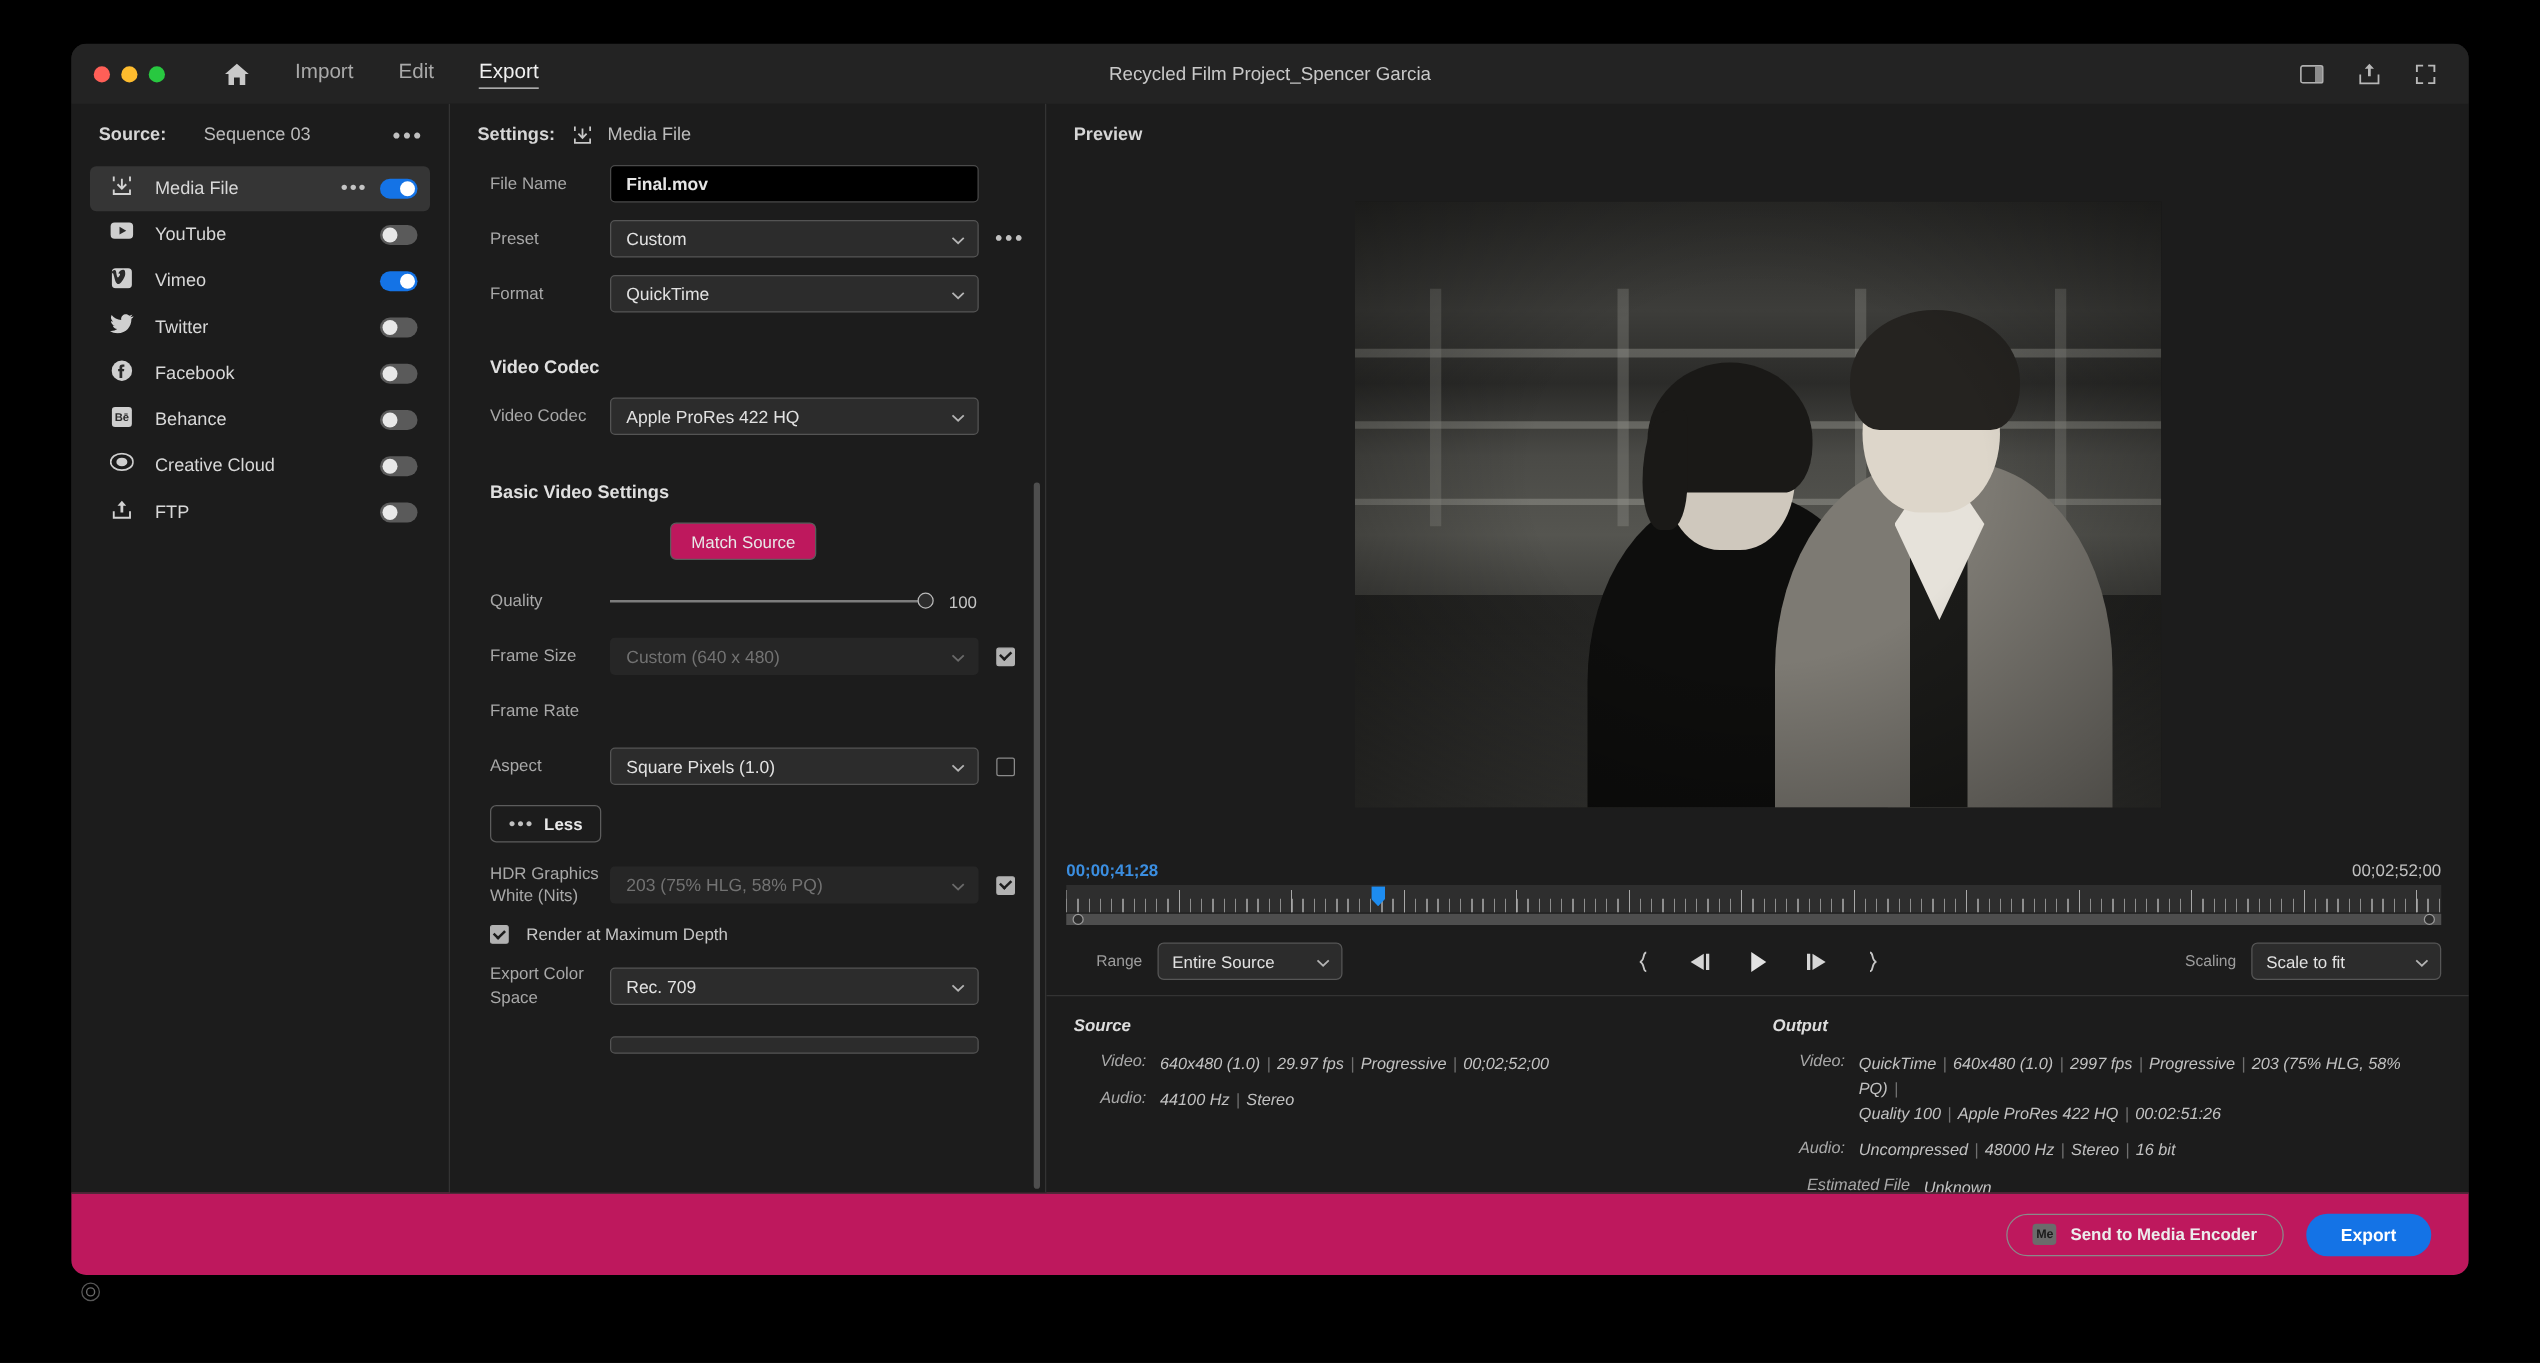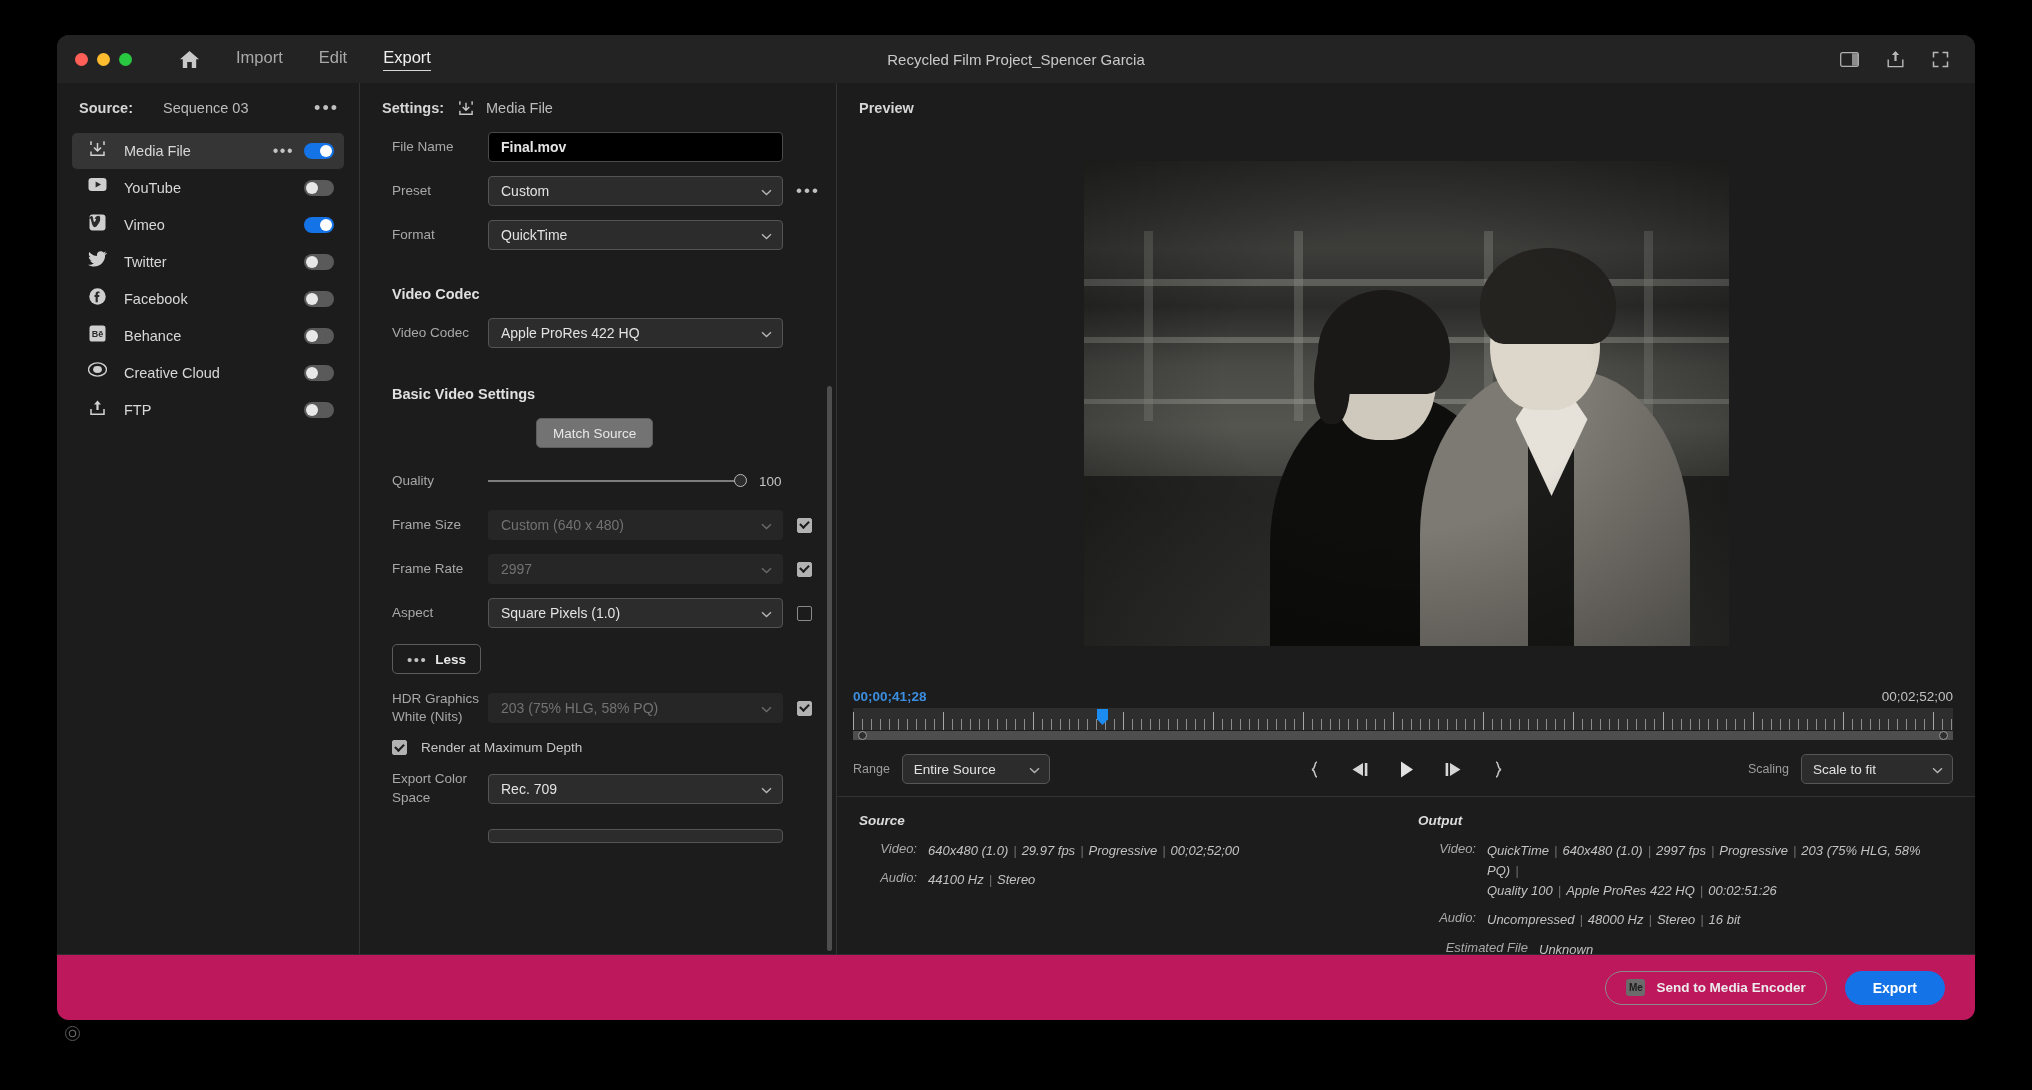--- a/index.html
+++ b/index.html
@@ -210,21 +210,21 @@
     font-size: 14.5px; font-weight: bold; color: #e0e0e0;
     padding: 6px 0 16px 32px;
   }
   .section-title.clipped {
     padding-top: 0; margin-top: -4px;
   }
   .match-row { display: flex; padding: 0 22px 0 32px; margin-bottom: 18px; }
   .match-btn {
     margin-left: 144px;
     height: 30px; padding: 0 16px;
-    background: #737373; border: 1px solid #5c5c5c;
+    background: #be185d; border: 1px solid #5c5c5c;
     border-radius: 5px; color: #e8e8e8; font-size: 13.5px;
     cursor: pointer;
     font-family: "Liberation Sans", sans-serif;
   }
   .slider-wrap {
     display: flex; align-items: center; flex: 1;
   }
   .slider-track {
     width: 252px; height: 2px; background: #7d7d7d;
     position: relative;
@@ -352,21 +352,21 @@
   .scrub-h {
     position: absolute; width: 9px; height: 9px;
     border-radius: 50%; background: #2e2e2e; border: 1px solid #9a9a9a;
     cursor: pointer;
   }
   .transport {
     display: flex; align-items: center;
     padding: 14px 22px 12px 16px; flex: 0 0 auto;
     position: relative;
   }
-  .range-lbl { font-size: 12.5px; color: #9d9d9d; margin-right: 12px; }
+  .range-lbl { font-size: 12.5px; color: #9d9d9d; margin-right: 12px; margin-left: 24px; }
   .range-sel {
     width: 148px; height: 30px;
     background: #2c2c2c; border: 1px solid #565656; border-radius: 5px;
     color: #e2e2e2; font-size: 13.5px;
     display: flex; align-items: center; padding: 0 11px;
     cursor: pointer; position: relative;
   }
   .tctrls {
     position: absolute; left: 0; right: 0;
     display: flex; justify-content: center; align-items: center; gap: 28px;
@@ -680,31 +680,20 @@
                     <path d="M1 1.3 L5.5 5.6 L10 1.3" fill="none" stroke="currentColor" stroke-width="1.4"></path>
                   </svg>
               </span>
             </div>
             <span class="chk checked"></span>
           </div>
         </div>
 
         <div class="frow">
           <div class="flabel">Frame Rate</div>
-          <div class="fctrl">
-            <div class="select disabled">
-              <span>2997</span>
-              <span class="chev">
-                <svg width="11" height="7" viewBox="0 0 11 7">
-                    <path d="M1 1.3 L5.5 5.6 L10 1.3" fill="none" stroke="currentColor" stroke-width="1.4"></path>
-                  </svg>
-              </span>
-            </div>
-            <span class="chk checked"></span>
-          </div>
         </div>
 
 
         <div class="frow">
           <div class="flabel">Aspect</div>
           <div class="fctrl">
             <div class="select">
               <span>Square Pixels (1.0)</span>
               <span class="chev">
                 <svg width="11" height="7" viewBox="0 0 11 7">

